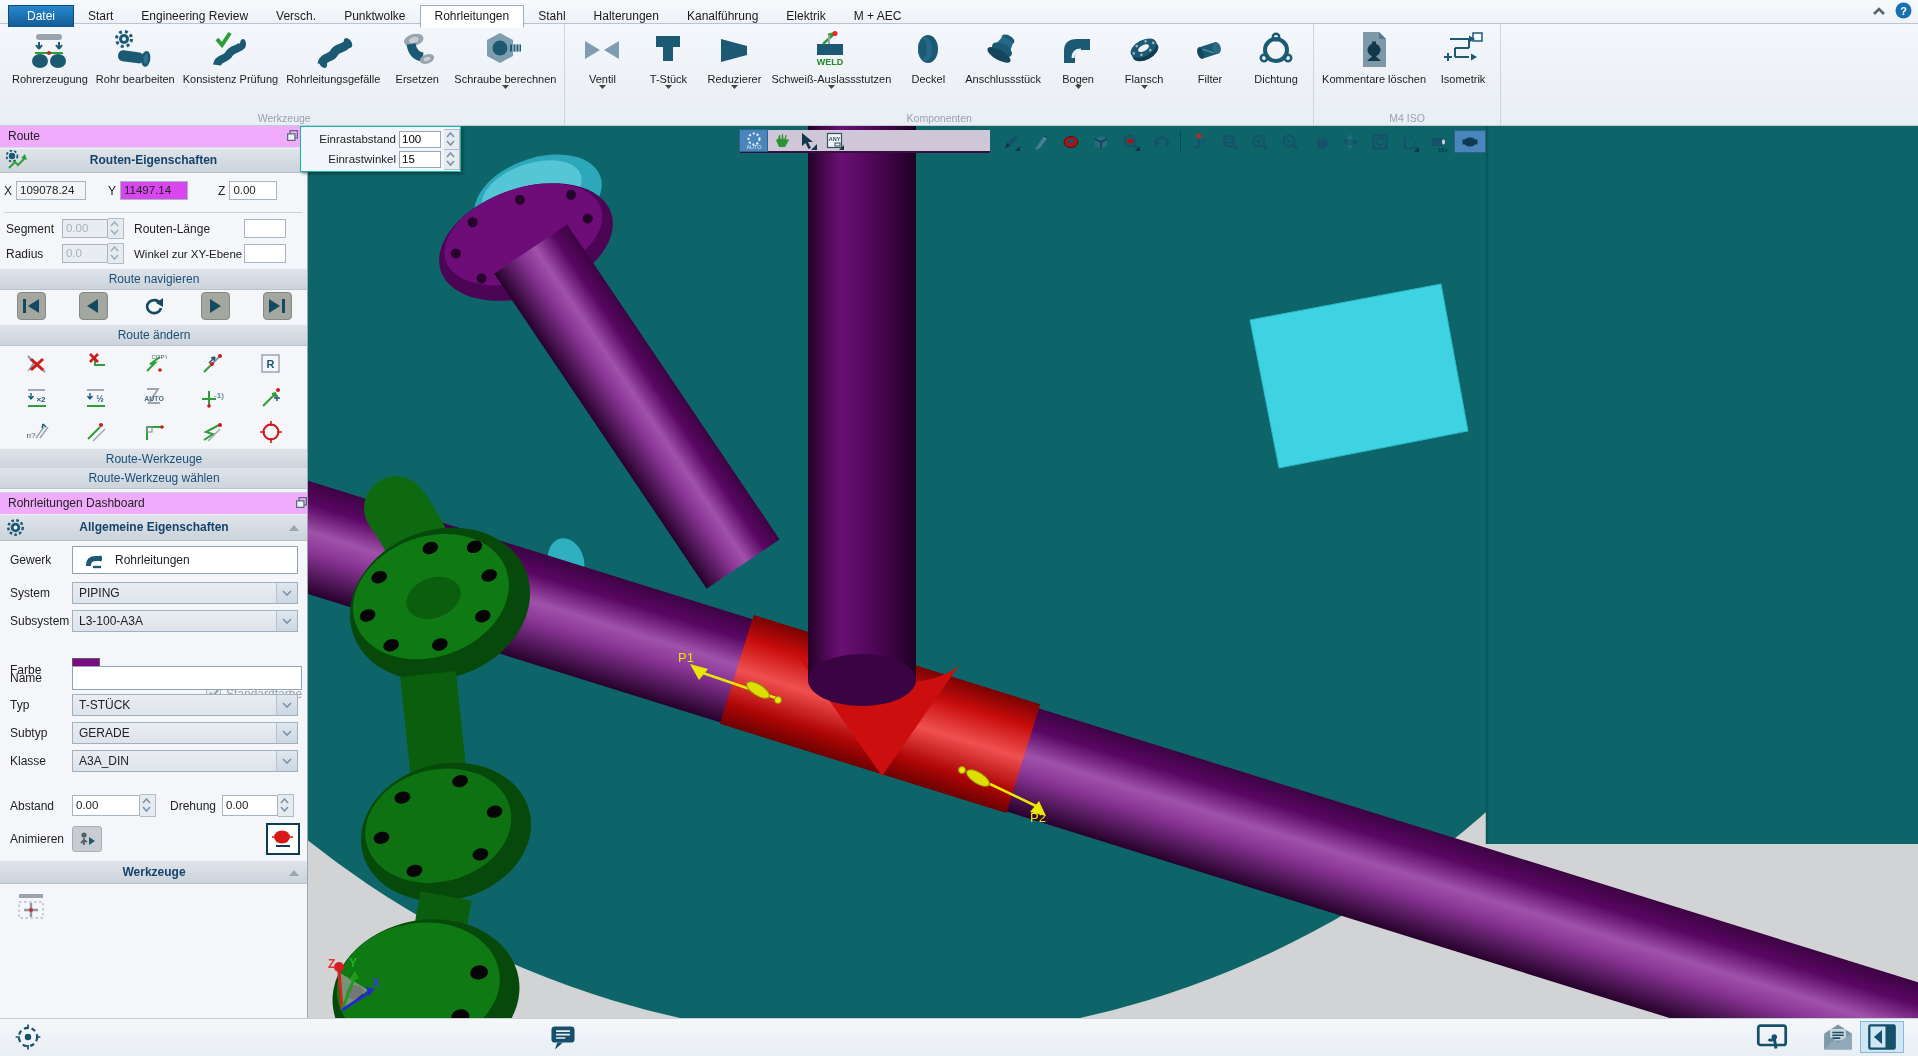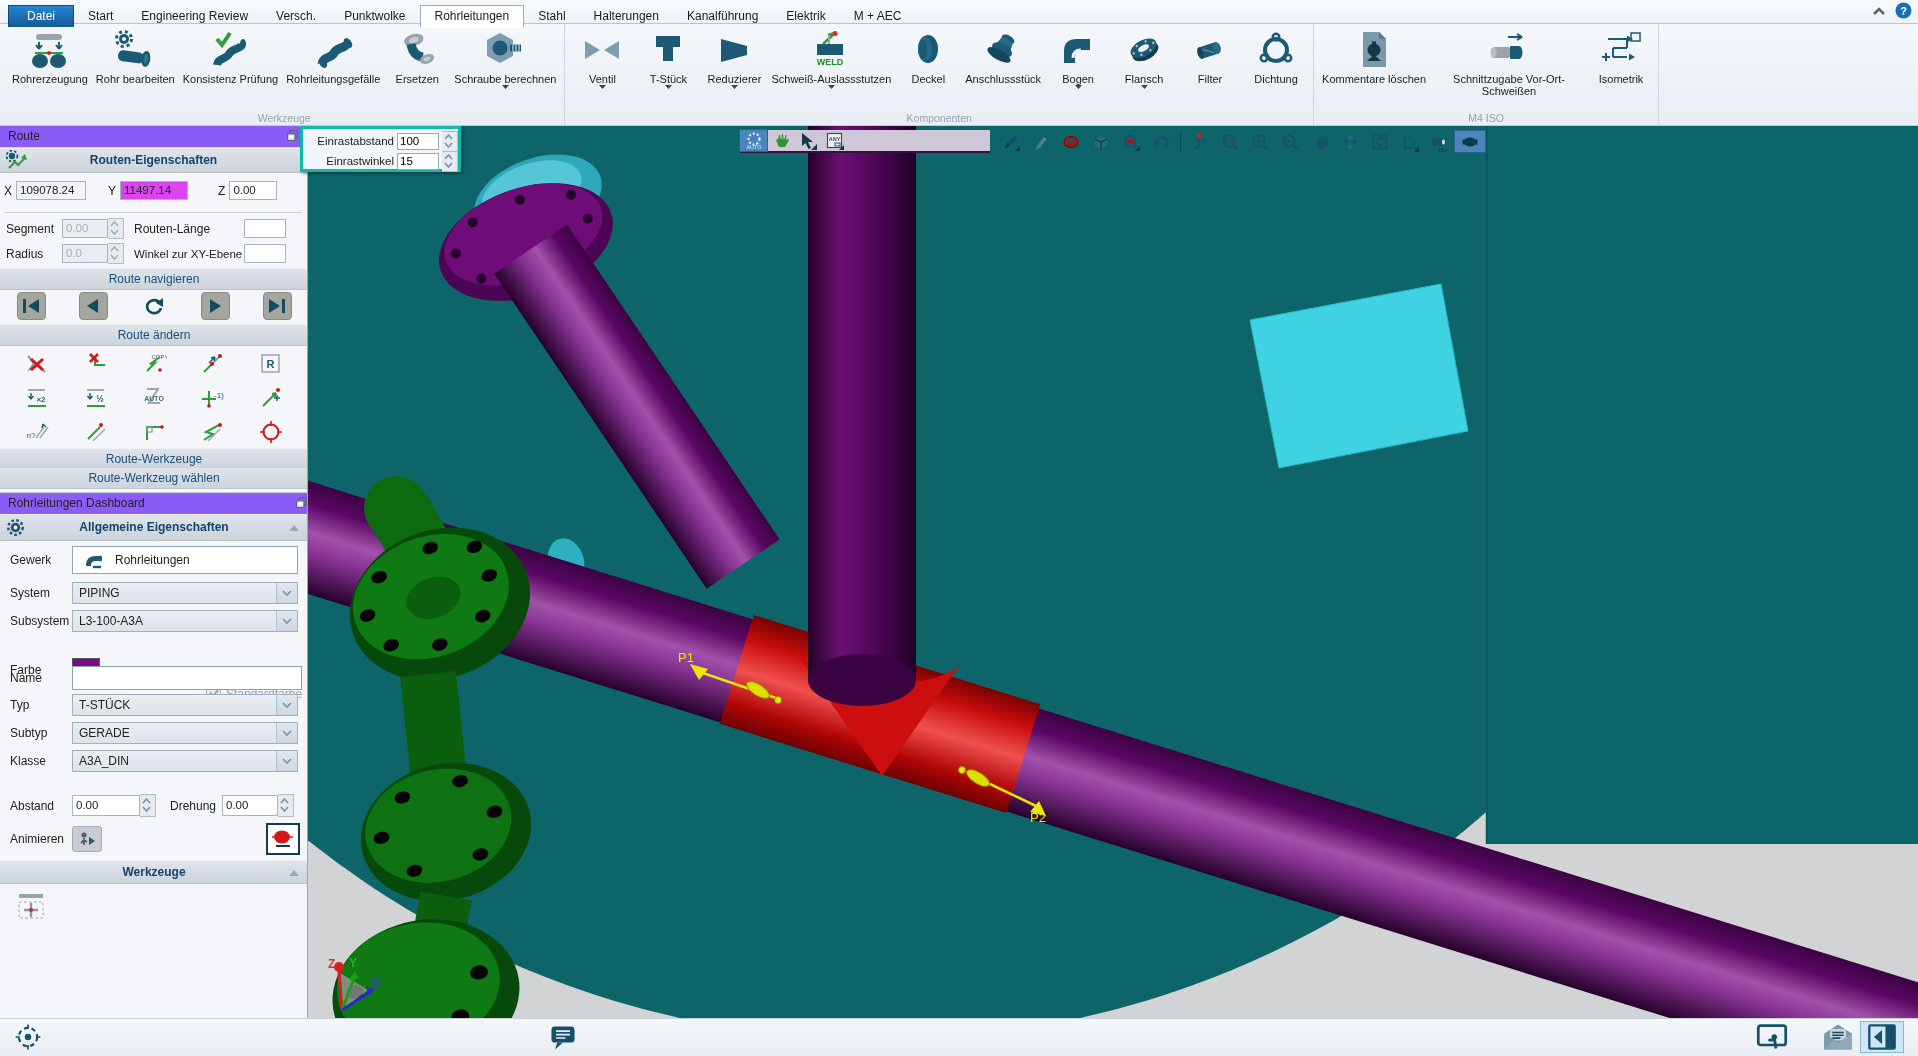--- a/index.html
+++ b/index.html
@@ -18,21 +18,21 @@
           border-bottom:1px solid #c2ccd6;display:flex;align-items:stretch;padding-left:4px;box-sizing:border-box;}
   .rgroup{position:relative;display:flex;align-items:flex-start;padding:2px 4px 15px;border-right:1px solid #cdd6e0;}
   .rgroup-label{position:absolute;left:0;right:0;bottom:1px;text-align:center;font-size:10.5px;color:#97a3b1;}
   .rbtn{display:flex;flex-direction:column;align-items:center;min-width:58px;max-width:150px;padding:2px 4px 0;cursor:default;}
   .rbtn .ric{height:46px;display:flex;align-items:center;justify-content:center;}
   .rbtn .rlbl{font-size:11px;line-height:12px;text-align:center;color:#1a1a1a;}
   .rbtn .rarr{height:8px;}
   
   .panel{position:absolute;left:0;top:126px;width:308px;height:892px;background:#f4f6fa;border-right:1px solid #9aa6b2;
          box-sizing:border-box;overflow:hidden;}
-  .ptitle{position:relative;height:21px;line-height:21px;padding-left:8px;background:#8b5cf6;border-bottom:1px solid #d6dce3;color:#222;}
+  .ptitle{position:relative;height:21px;line-height:21px;padding-left:8px;background:#f0abfc;border-bottom:1px solid #d6dce3;color:#222;}
   .ptitle .pin{position:absolute;right:8px;top:3px;}
   .phdr{position:relative;height:20px;line-height:20px;text-align:center;font-weight:bold;color:#16436b;
         background:linear-gradient(#dfe4ea,#ccd3db);border-top:1px solid #eef2f6;border-bottom:1px solid #b9c2cc;}
   .phdr .hico{position:absolute;left:6px;top:1px;}
   .phdr .htri{position:absolute;right:8px;top:6px;}
   .prow{position:absolute;display:flex;align-items:center;}
   .plbl{color:#222;}
   .pin-input{border:1px solid #a8b4c0;background:#fff;height:17px;line-height:17px;padding:0 3px;font-size:11.5px;color:#222;box-sizing:content-box;}
   .pin-input.dis{background:#e9edf2;color:#a9b1ba;}
   .spin{display:inline-flex;flex-direction:column;width:15px;height:19px;border:1px solid #b0bcc8;border-left:none;background:#e6ebf0;}
@@ -62,21 +62,21 @@
   .vcell.w30{width:30px;}
   .vcell.sel{background:#4a86bc;outline:1px solid #2f618e;}
   .vsecB,.vsecC{display:flex;align-items:center;height:23px;}
   .vdivider{width:1px;height:21px;background:#0a4a52;margin:0 4px;}
   
   .statusbar{position:absolute;left:0;top:1018px;width:100%;height:38px;background:linear-gradient(#f4f7fa,#e9eef3);
              border-top:1px solid #c8d0da;}
   .sico{position:absolute;top:4px;}
   .sico.selbox{background:#cfe6f4;border:1px solid #8cb8d8;padding:1px 6px;top:2px;}
   
-  .snap{position:absolute;left:300px;top:126px;width:161px;height:46px;background:#f2f5f9;border:3px solid #14b8a6;
+  .snap{position:absolute;left:300px;top:126px;width:161px;height:46px;background:#f2f5f9;border:1px solid #14b8a6;
         box-shadow:2px 2px 3px rgba(0,0,0,.35);z-index:20;box-sizing:border-box;padding:2px 0;}
   .snaprow{display:flex;align-items:center;height:20px;justify-content:flex-end;gap:3px;}
   .snaprow .slbl{font-size:11.5px;color:#222;}
   .snaprow input{width:36px;height:15px;border:1px solid #9aa8b4;font:11.5px "Liberation Sans",sans-serif;padding:0 2px;}
   svg{display:block;}
 </style>
 </head>
 <body>
 
 <div class="app">
@@ -331,32 +331,20 @@
           <div class="ric">
             <svg width="46" height="40" viewBox="0 0 46 40">
               <path d="M12 2h16l7 7v28H12z" fill="#7d98a8"></path>
               <path d="M28 2l7 7h-7z" fill="#59788c"></path>
               <circle cx="23" cy="20" r="6.5" fill="#12394a"></circle>
               <rect x="21" y="11.5" width="4" height="3" fill="#12394a"></rect>
               <polygon points="16,31 30,31 23,24.5" fill="#12394a"></polygon>
             </svg>
           </div>
           <div class="rlbl">Kommentare löschen</div>
-        </div>
-        <div class="rbtn">
-          <div class="ric">
-            <svg width="46" height="40" viewBox="0 0 46 40">
-              <rect x="7" y="17" width="17" height="11" rx="2" fill="#9aa4ae"></rect>
-              <ellipse cx="7.5" cy="22.5" rx="3" ry="5.5" fill="#b8bec4"></ellipse>
-              <rect x="24" y="16" width="9" height="13" rx="1" fill="#1c5a74"></rect>
-              <ellipse cx="33" cy="22.5" rx="3.5" ry="6.5" fill="#1c5a74"></ellipse>
-              <path d="M22 7h14m0 0l-5-3m5 3l-5 3" stroke="#1c5a74" stroke-width="2" fill="none"></path>
-            </svg>
-          </div>
-          <div class="rlbl">Schnittzugabe Vor-Ort-Schweißen</div>
         </div>
         <div class="rbtn">
           <div class="ric">
             <svg width="46" height="40" viewBox="0 0 46 40">
               <path d="M10 9h19M29 9v9M29 18H15M15 18v9M15 27h14" stroke="#1c5a74" stroke-width="2" fill="none"></path>
               <polygon points="29,5.5 35,9 29,12.5" fill="#1c5a74"></polygon>
               <polygon points="31,23.5 37,27 31,30.5" fill="#1c5a74"></polygon>
               <path d="M8 23v8M4 27h8" stroke="#1c5a74" stroke-width="2"></path>
               <rect x="33" y="3" width="9" height="8" fill="none" stroke="#1c5a74" stroke-width="1.5"></rect>
             </svg>

